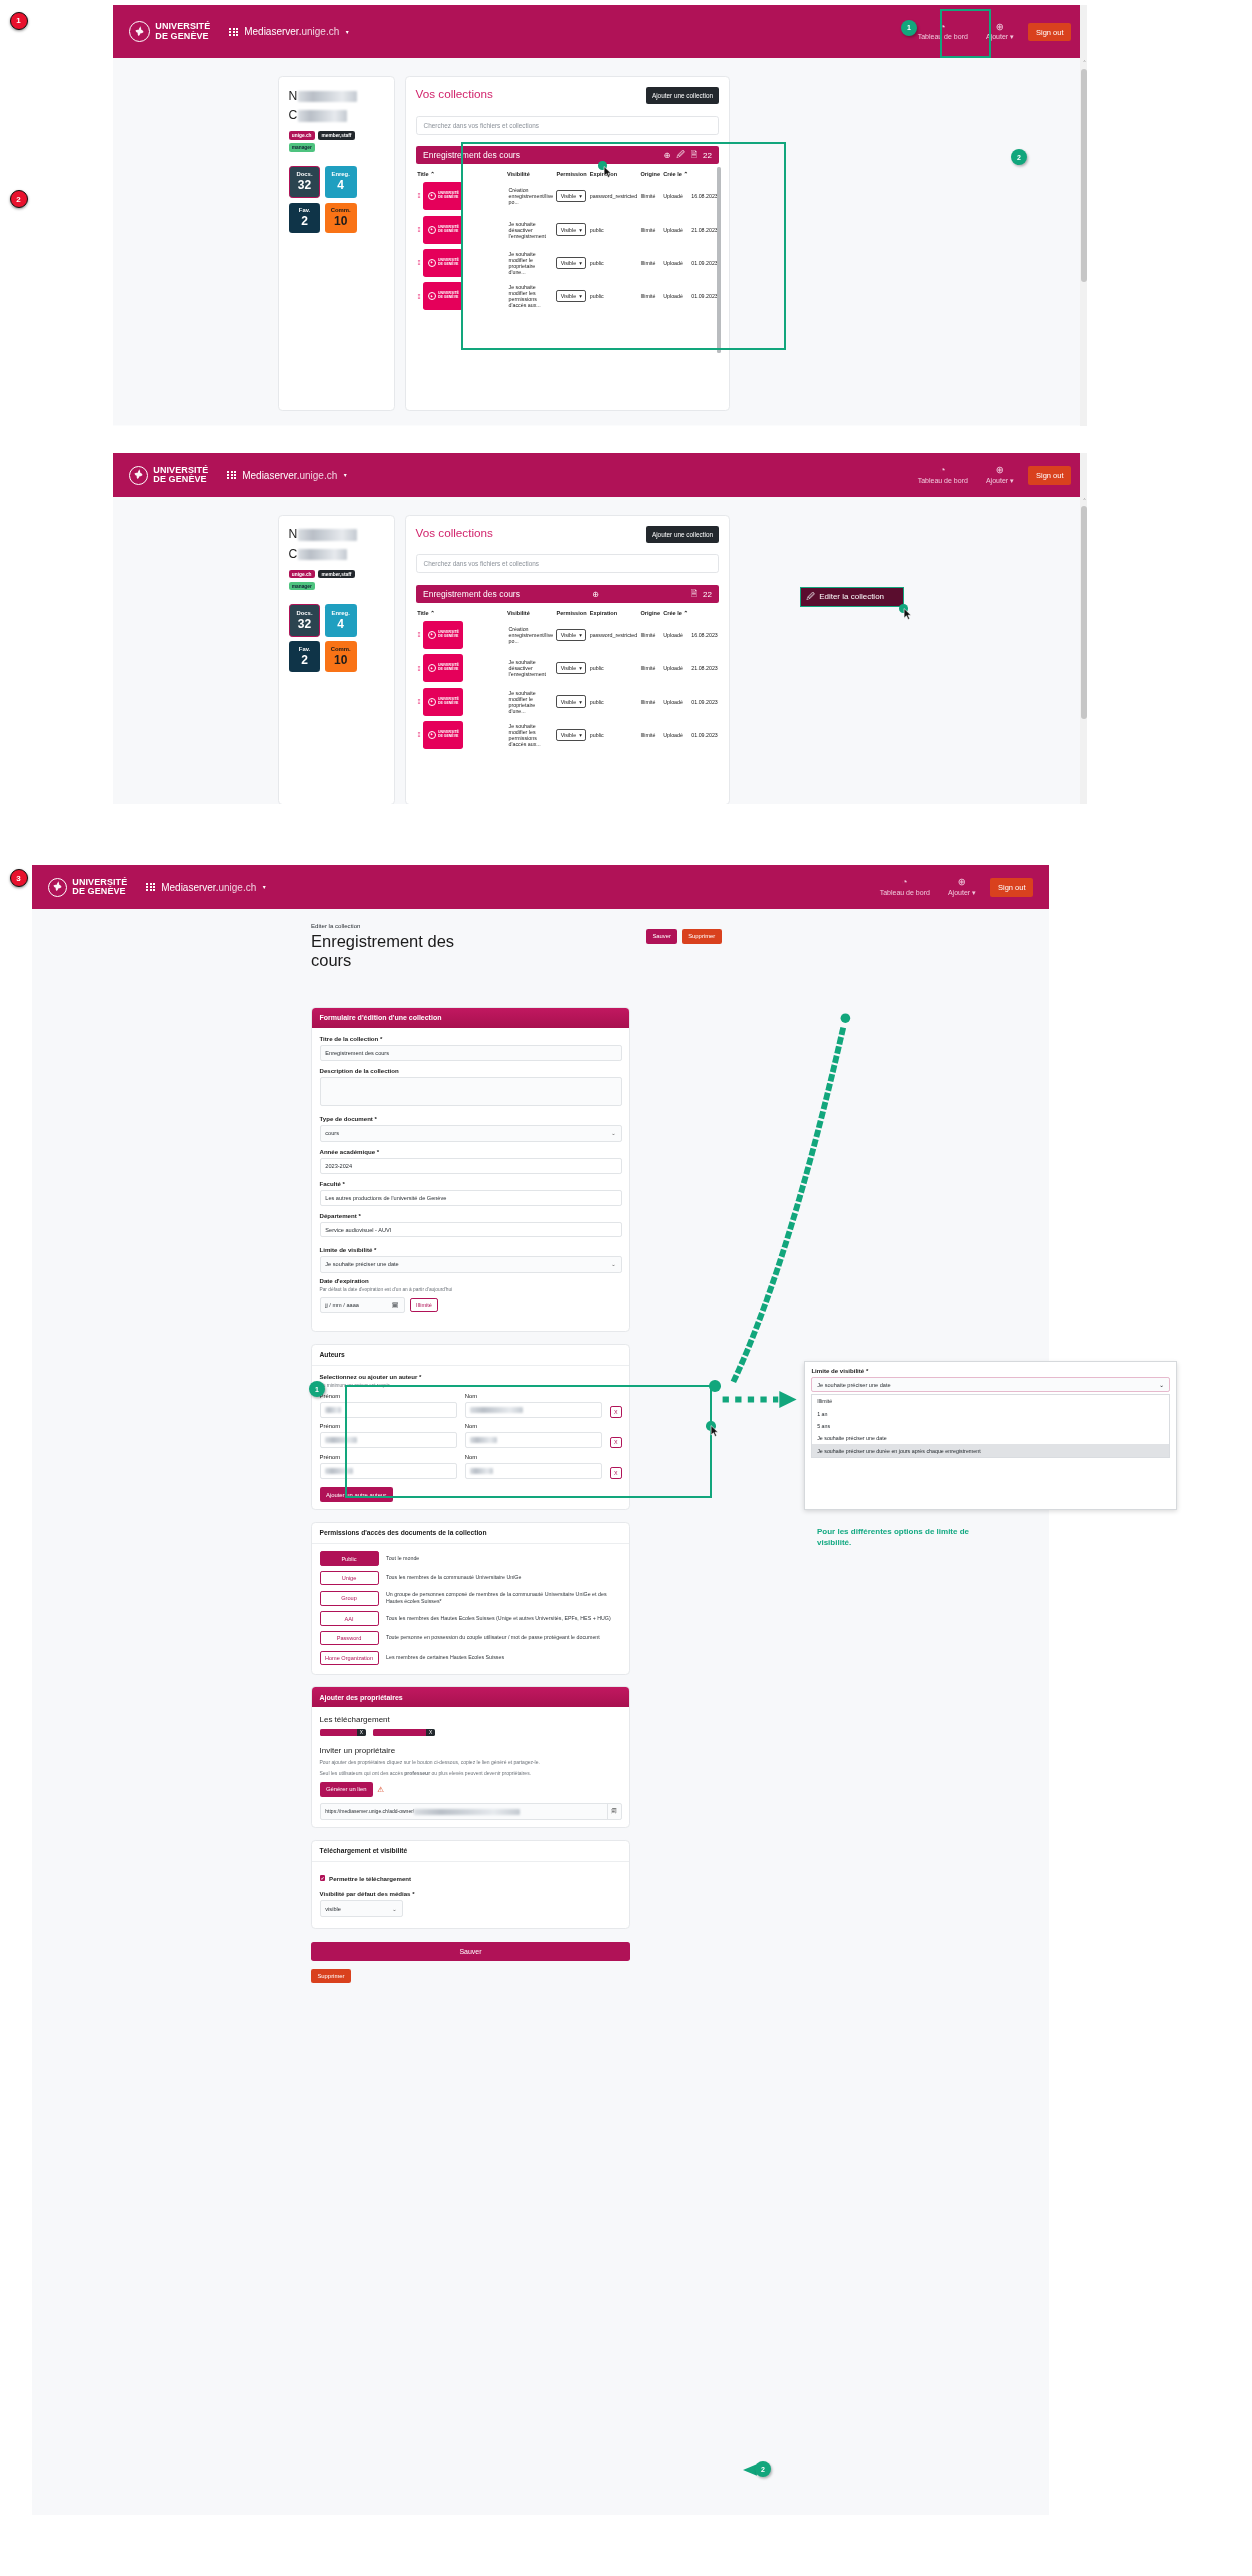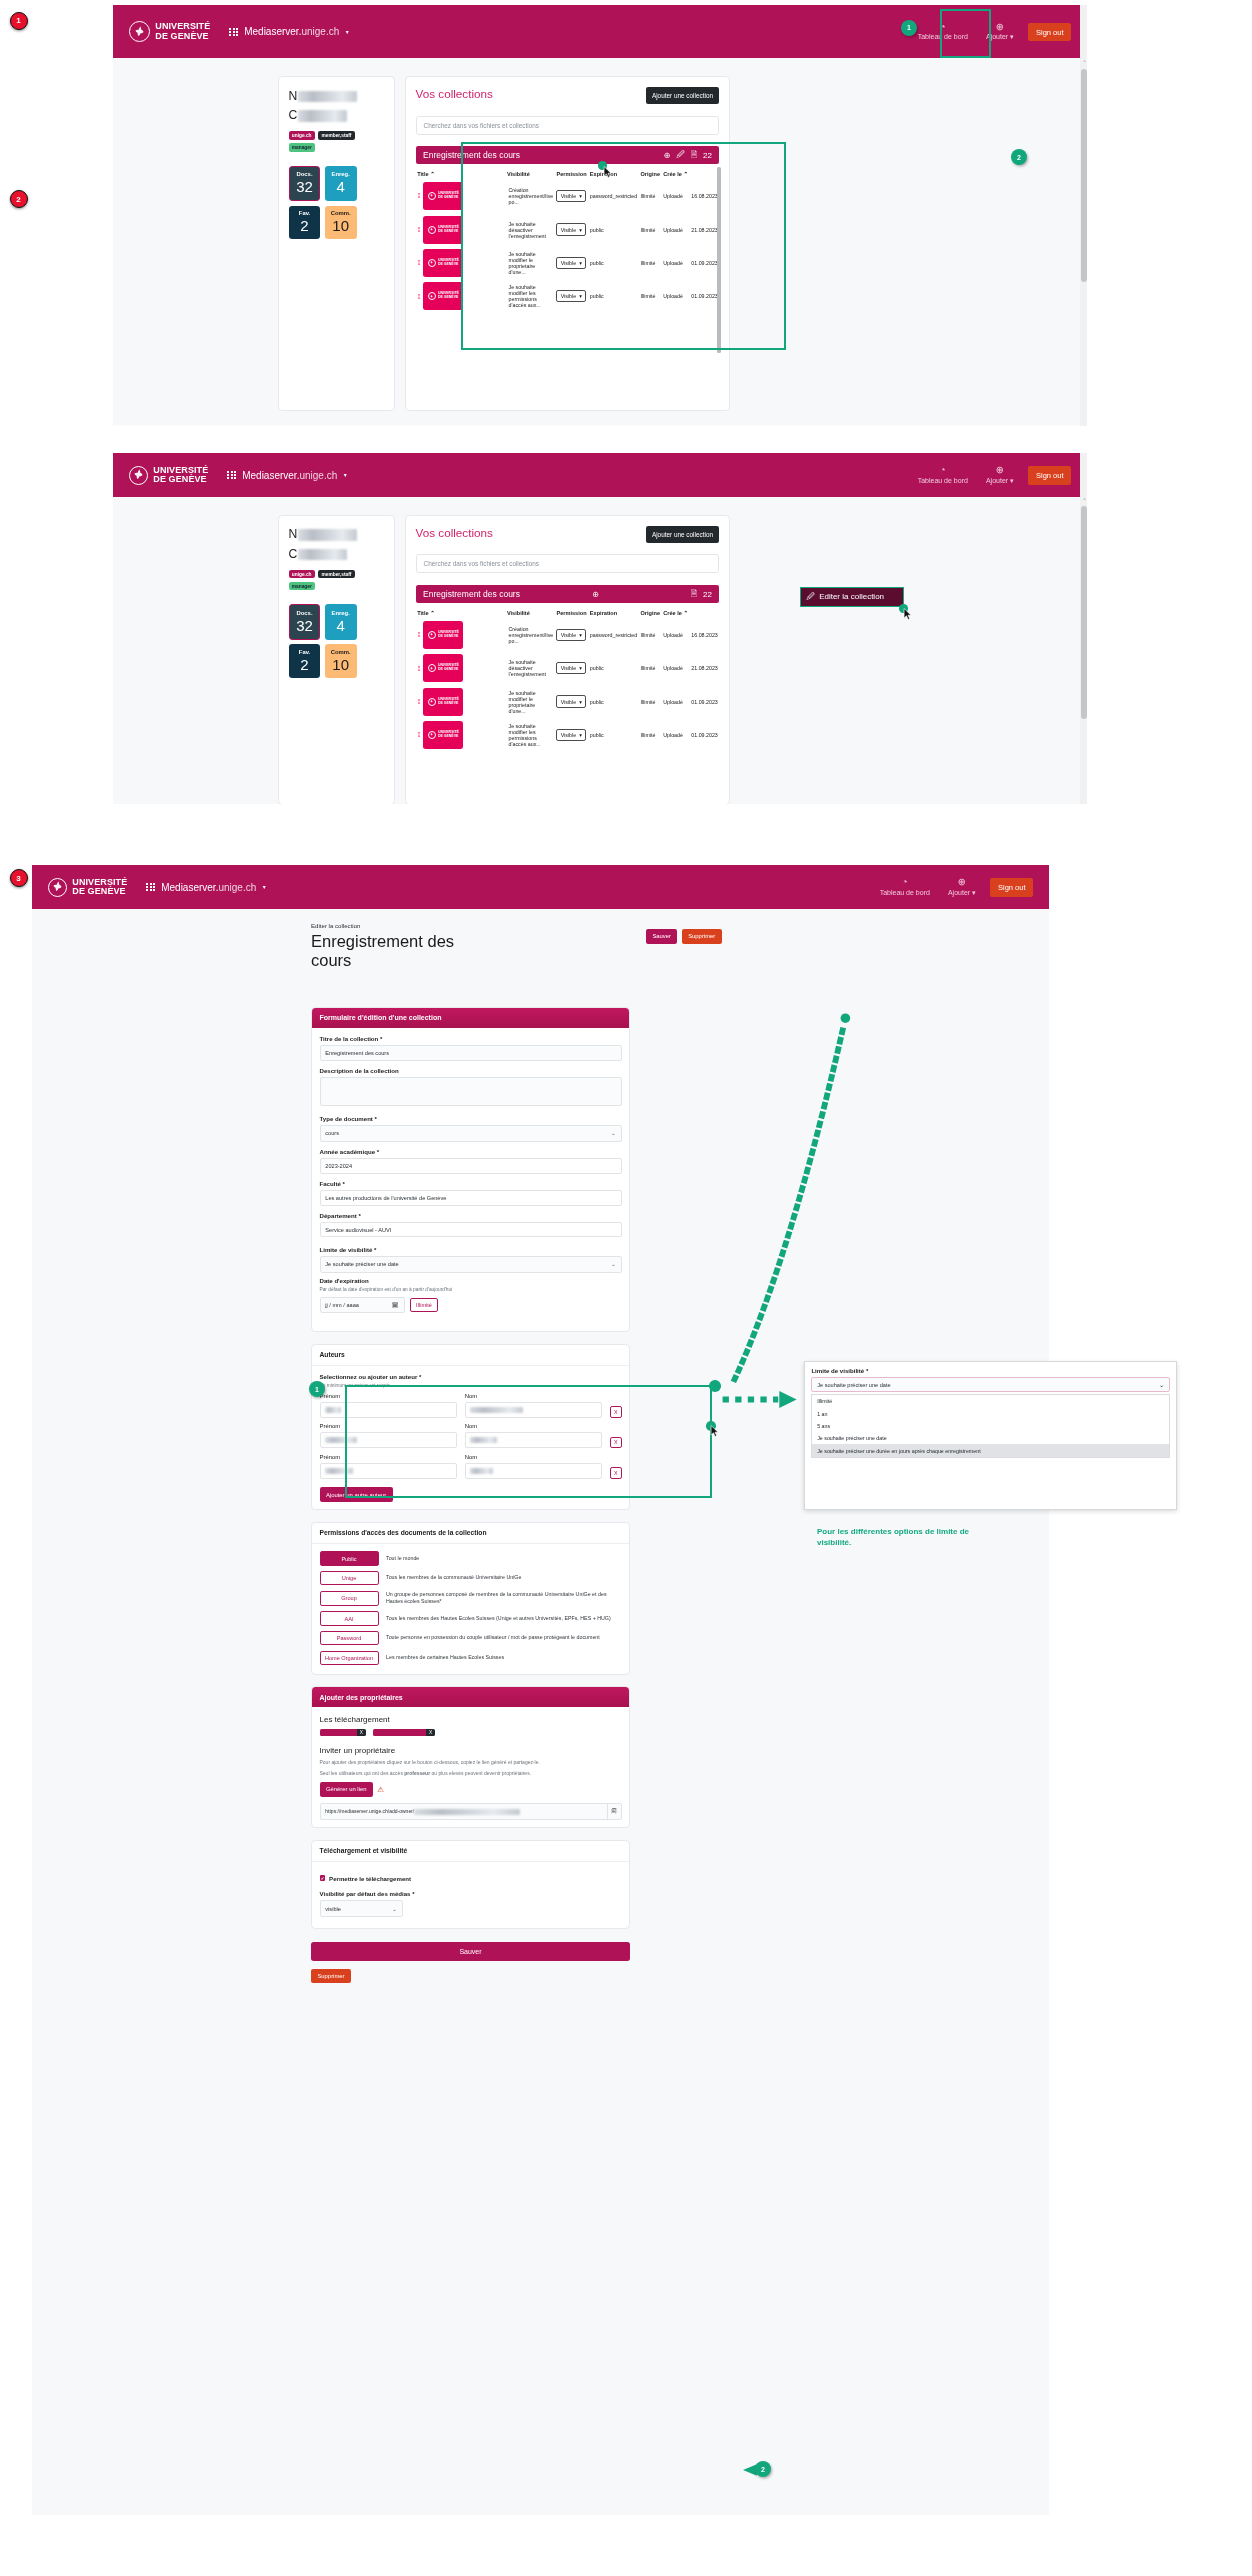--- a/index.html
+++ b/index.html
@@ -56,25 +56,25 @@
   .tag { border-radius:2.1px; color:#fff; font-size:4.8px; font-weight:bold; padding:1.6px 3.2px; white-space:nowrap; }
   .tag.unige { background:#b01257; }
   .tag.member { background:#23282d; }
   .tag.manager { background:#4ec37f; color:#123; }
   .stat-grid { display:grid; grid-template-columns:repeat(2,1fr); gap:4.3px; }
   .stat {
     border-radius:3.2px; color:#fff; text-align:center; padding:4.3px 2.1px 5.3px;
     display:flex;flex-direction:column;gap:1.1px;align-items:center;justify-content:center;
   }
   .stat .lab { font-size:5.9px; font-weight:bold; }
-  .stat .val { font-size:15px; font-weight:normal; }
+  .stat .val { font-size:12px; font-weight:bold; }
   .stat.docs { background:#2b4450; border:1.1px solid #b01257; }
   .stat.enreg { background:#1f9fc0; }
   .stat.fav { background:#0f3448; }
-  .stat.comm { background:#fdba74; color:#1b1b1b; }
+  .stat.comm { background:#f97316; color:#1b1b1b; }
 
   .coll-card { position:absolute; }
   .coll-title { color:#d1236b; font-size:11.7px; }
   .btn-dark { background:#23282d; color:#fff; border:none; border-radius:2.1px; font-size:6.4px; padding:4.8px 6.4px; cursor:pointer; }
   .searchbox { border:0.5px solid #e3e5e8; border-radius:2.7px; background:#fff; color:#8b9199; font-size:6.4px; display:flex; align-items:center; padding:0 7px; }
 
   .coll-header {
     background:#b01257; color:#fff; border-radius:2.1px;
     display:flex; align-items:center; padding:0 7.5px; font-size:8.5px;
   }

